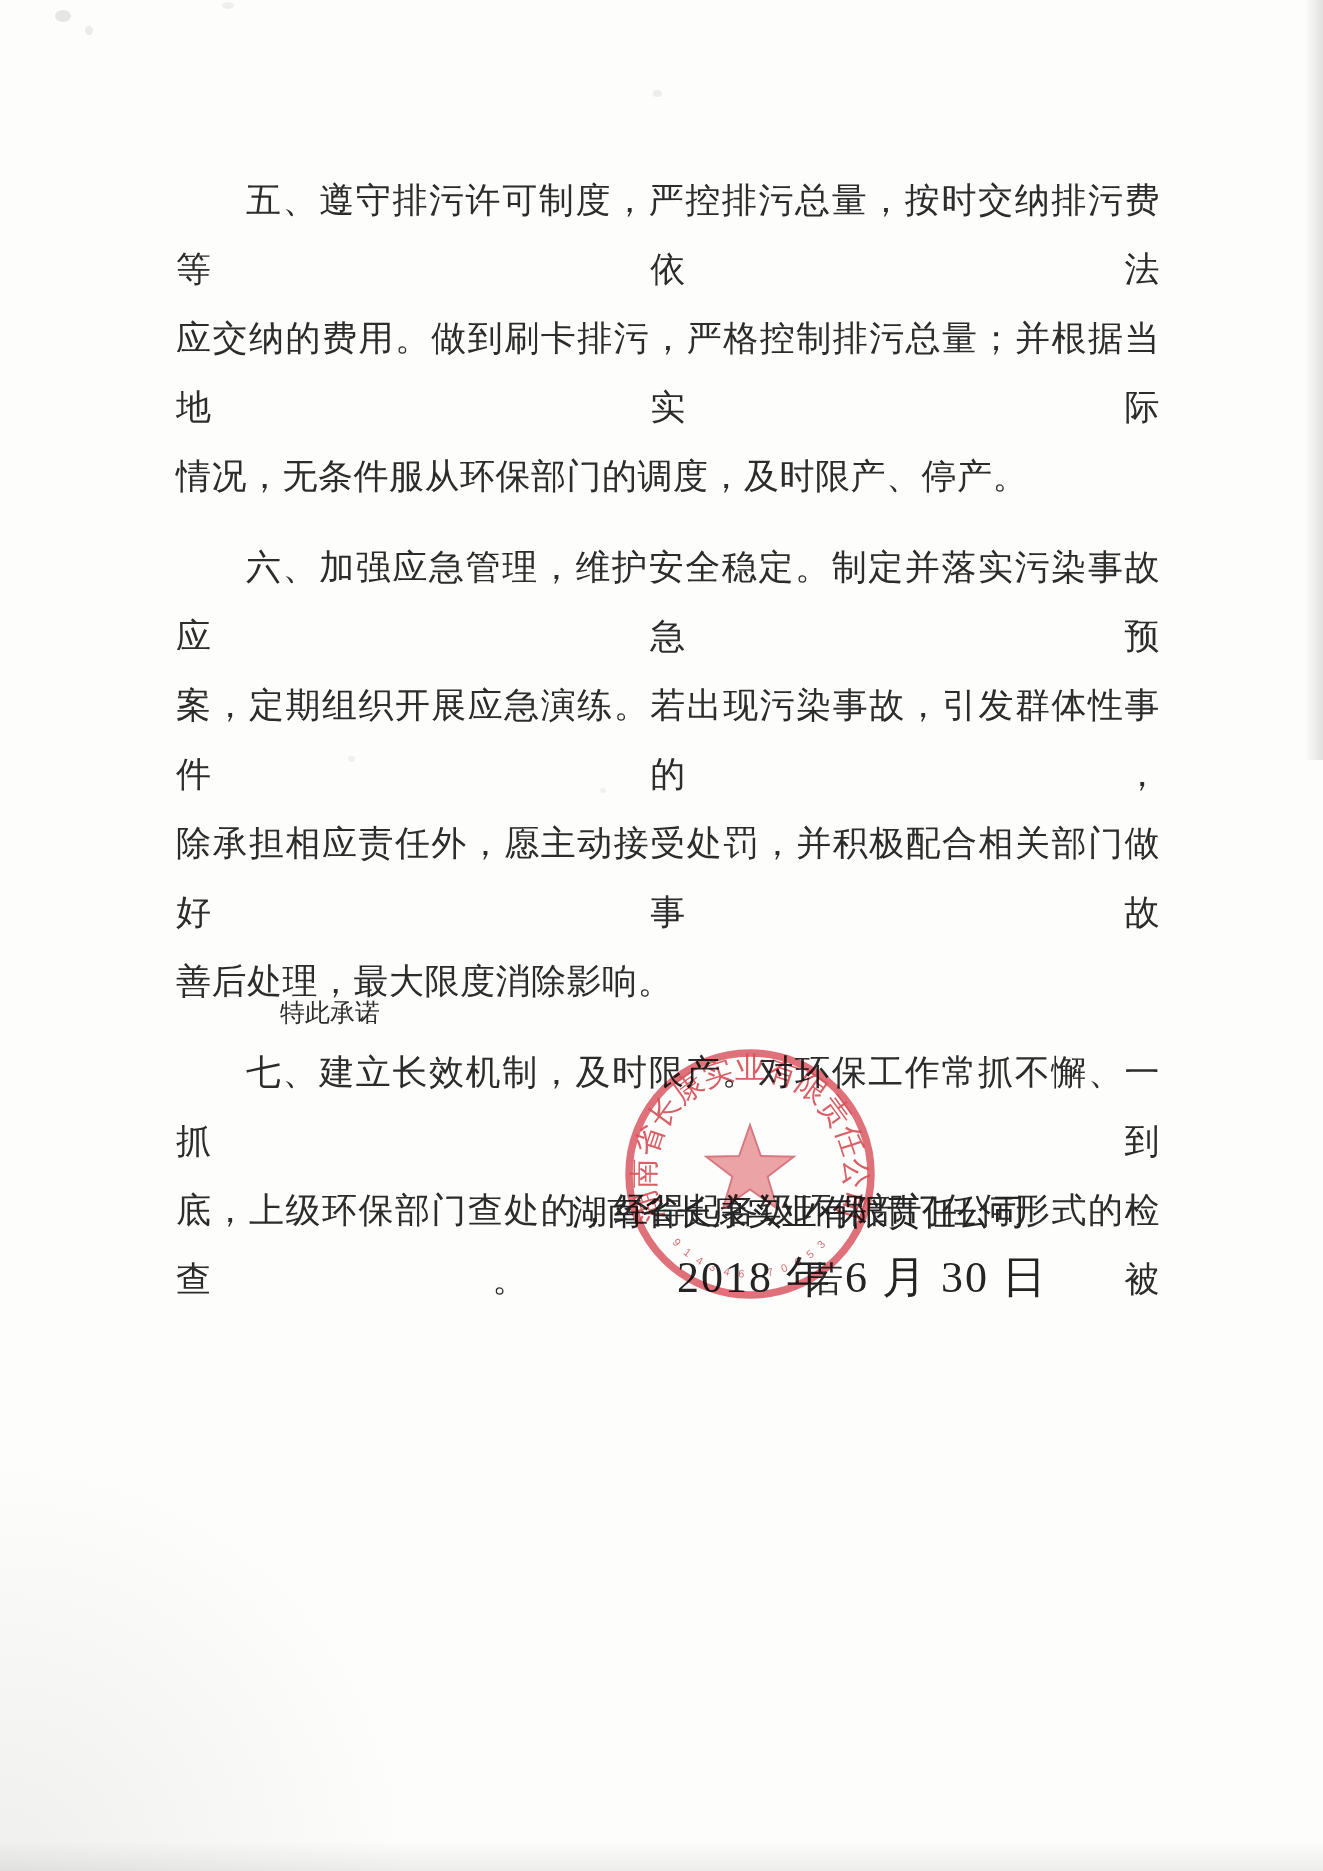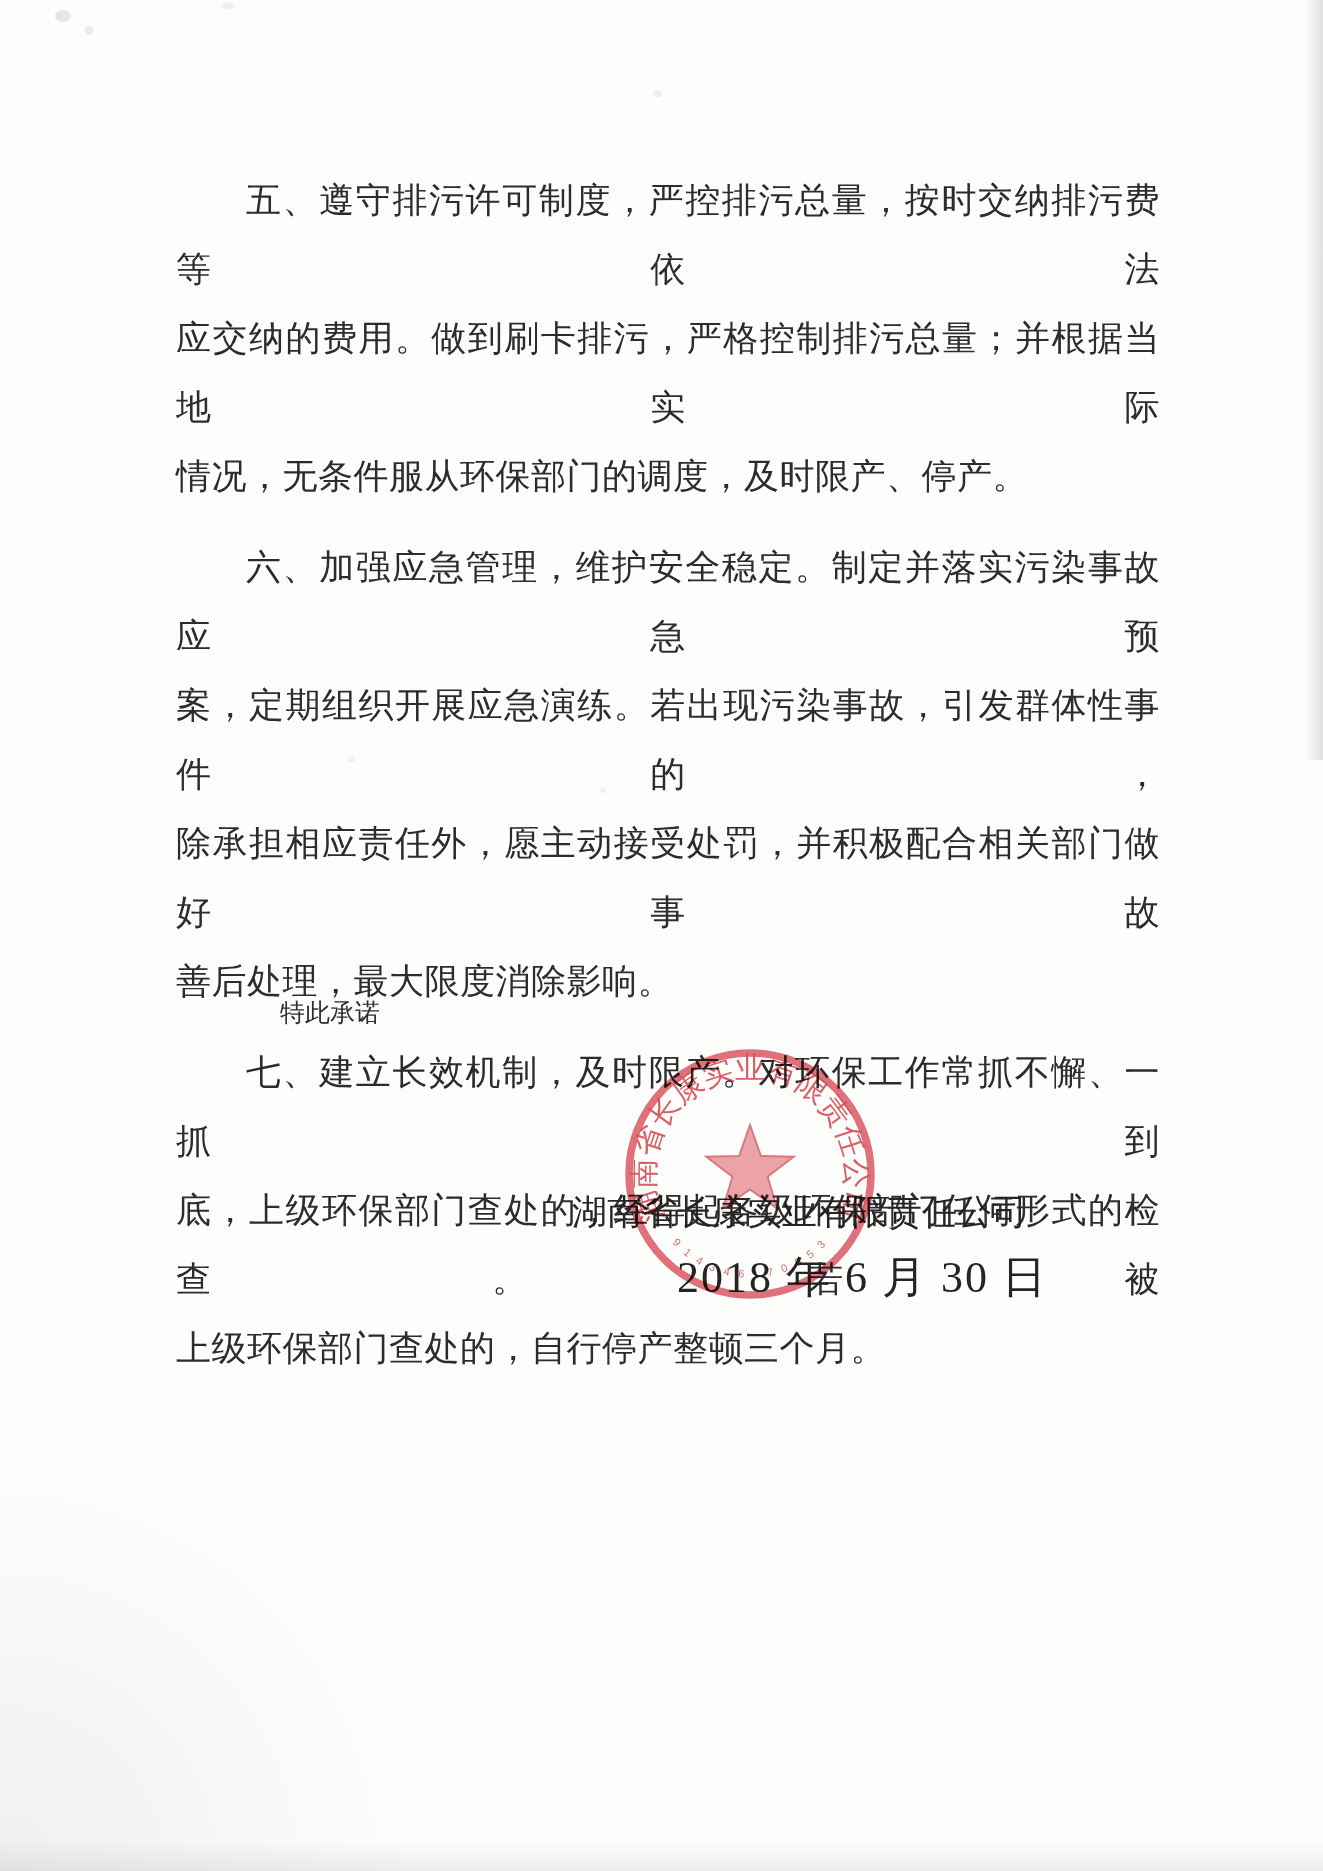--- a/index.html
+++ b/index.html
@@ -79,21 +79,20 @@
     </div>
     <div class="para">
       <div class="bline full indent">六、加强应急管理，维护安全稳定。制定并落实污染事故应急预</div>
       <div class="bline full">案，定期组织开展应急演练。若出现污染事故，引发群体性事件的，</div>
       <div class="bline full">除承担相应责任外，愿主动接受处罚，并积极配合相关部门做好事故</div>
       <div class="bline">善后处理，最大限度消除影响。</div>
     </div>
     <div class="para">
       <div class="bline full indent">七、建立长效机制，及时限产。对环保工作常抓不懈、一抓到</div>
       <div class="bline full">底，上级环保部门查处的，经得起各级环保部门任何形式的检查。若被</div>
-      <div class="bline">上级环保部门查处的，自行停产整顿三个月。</div>
     </div>
   </div>
 
   <div class="closing-line">特此承诺</div>
 
   <div class="company-line">湖南省长康实业有限责任公司</div>
 
   <div class="date-line">2018 年 6 月 30 日</div>
 
   <svg class="seal" viewBox="0 0 300 300" xmlns="http://www.w3.org/2000/svg">

